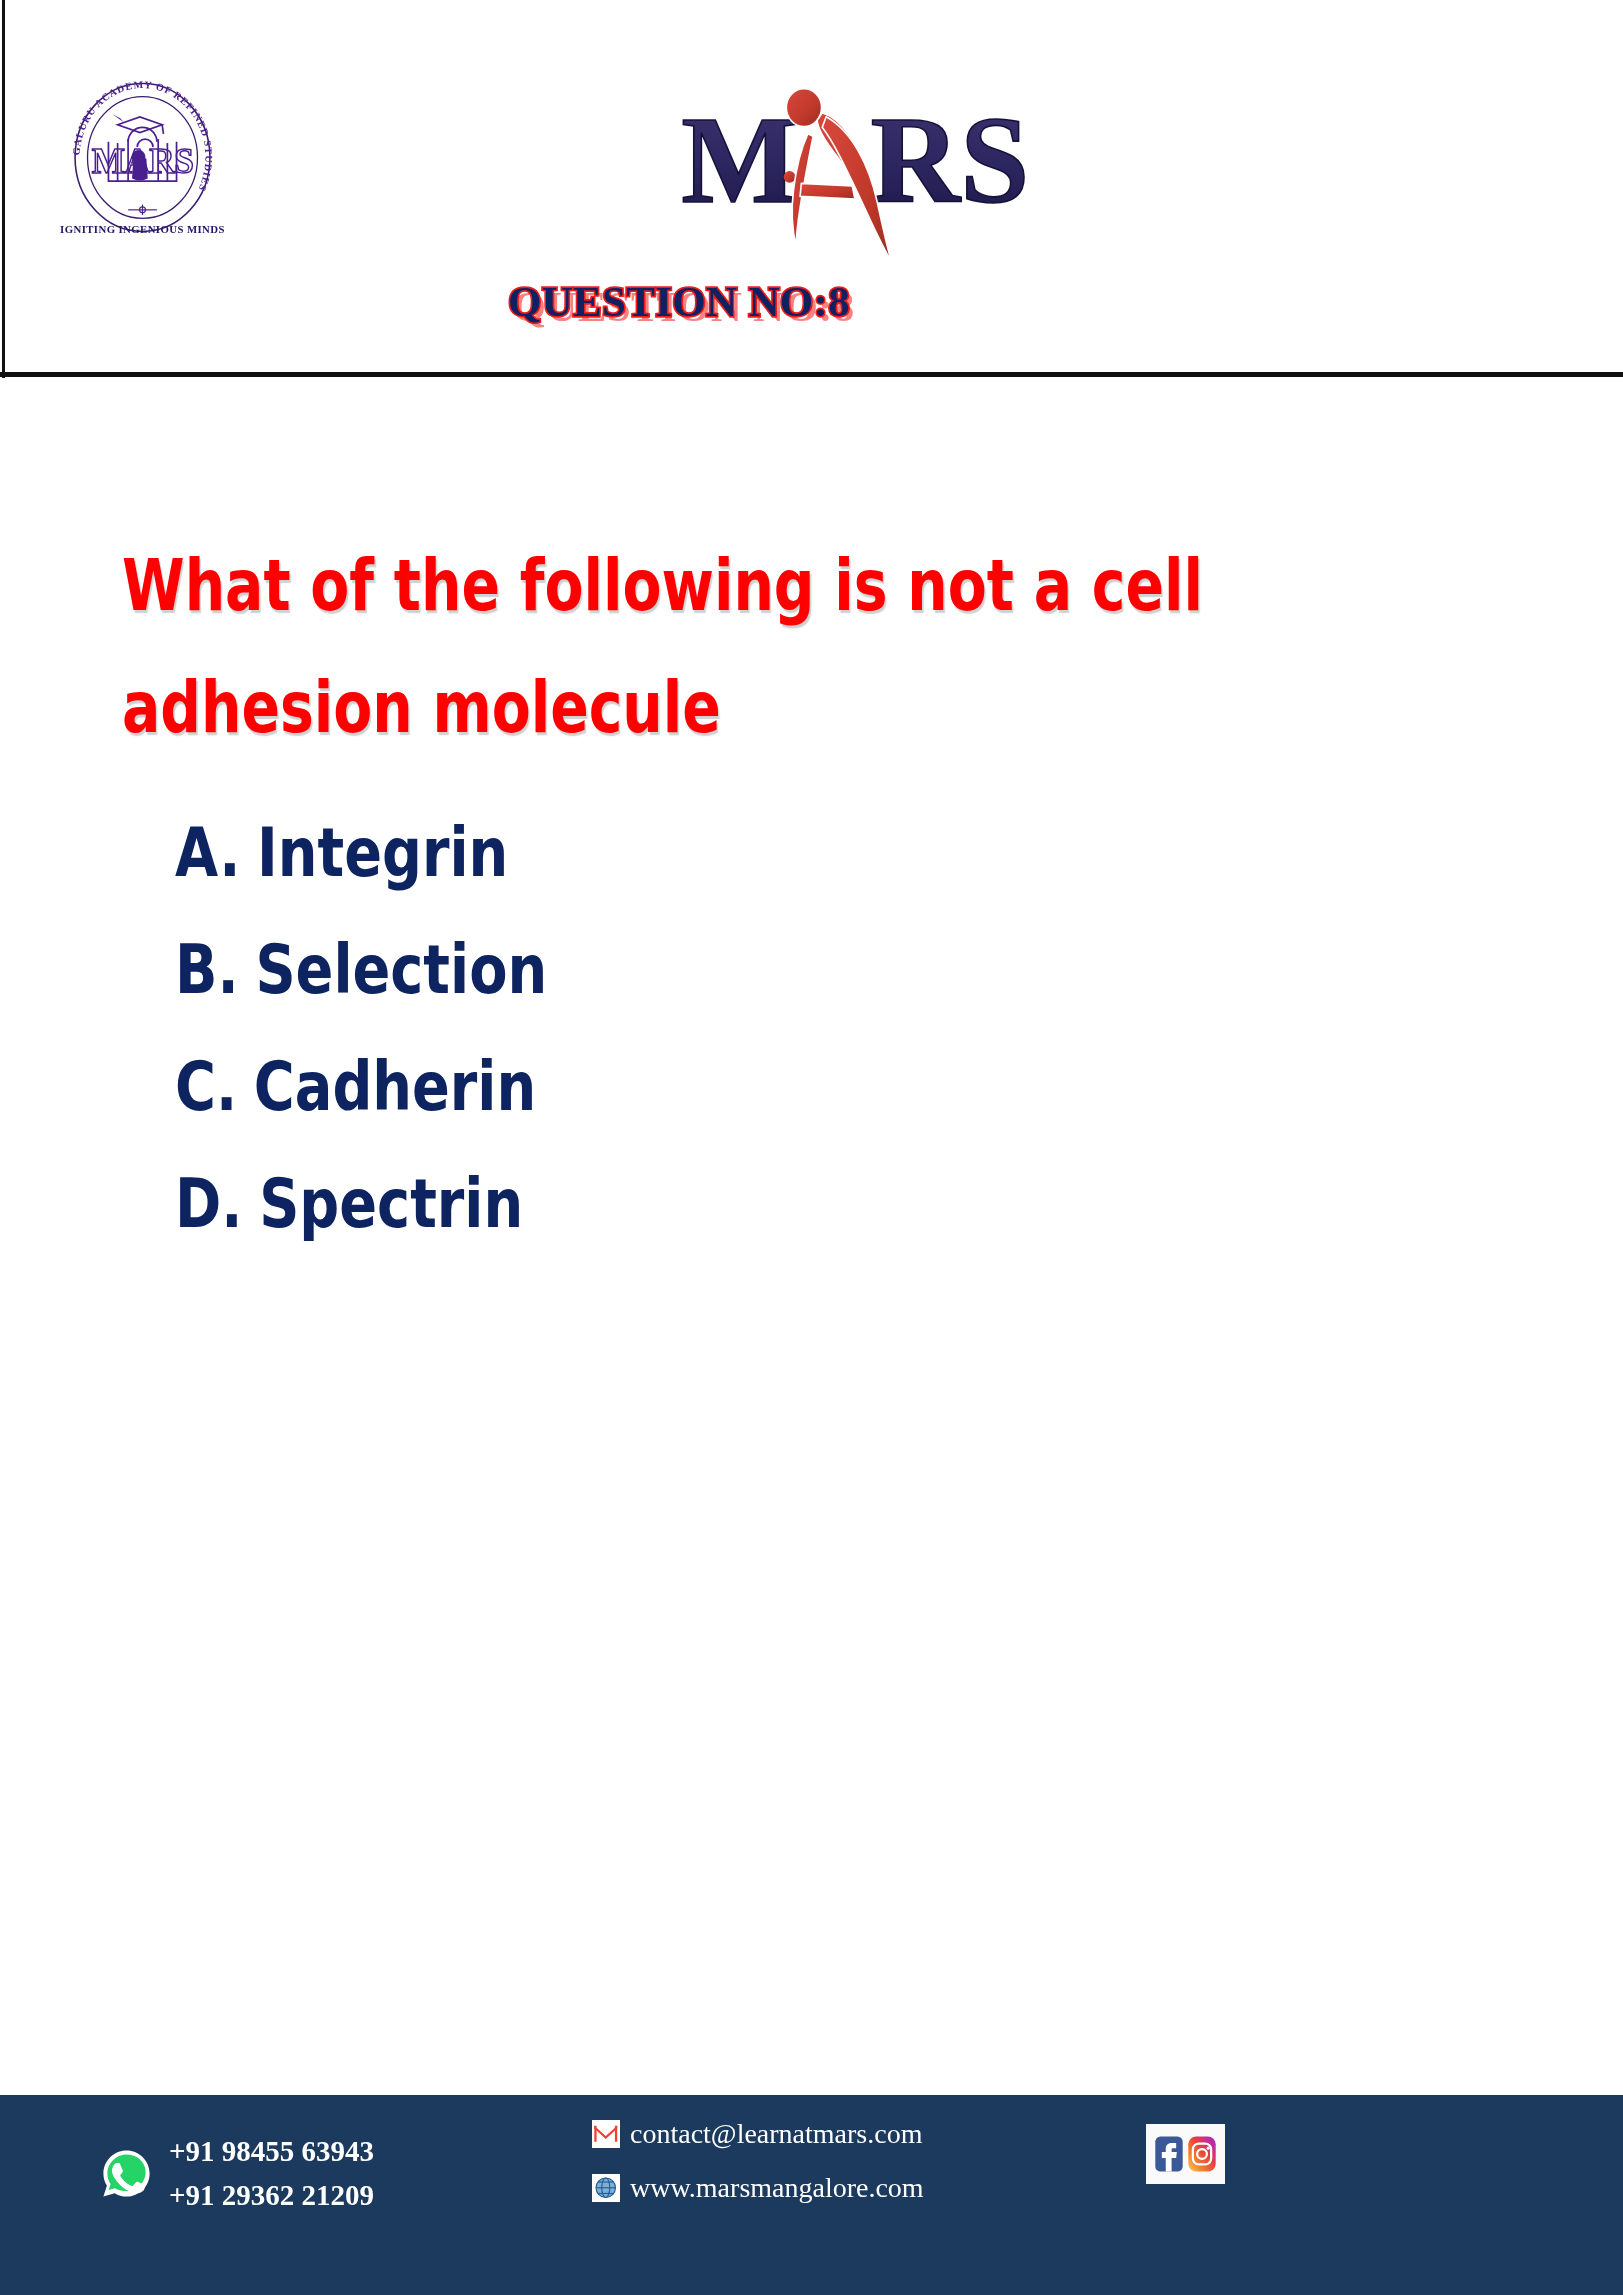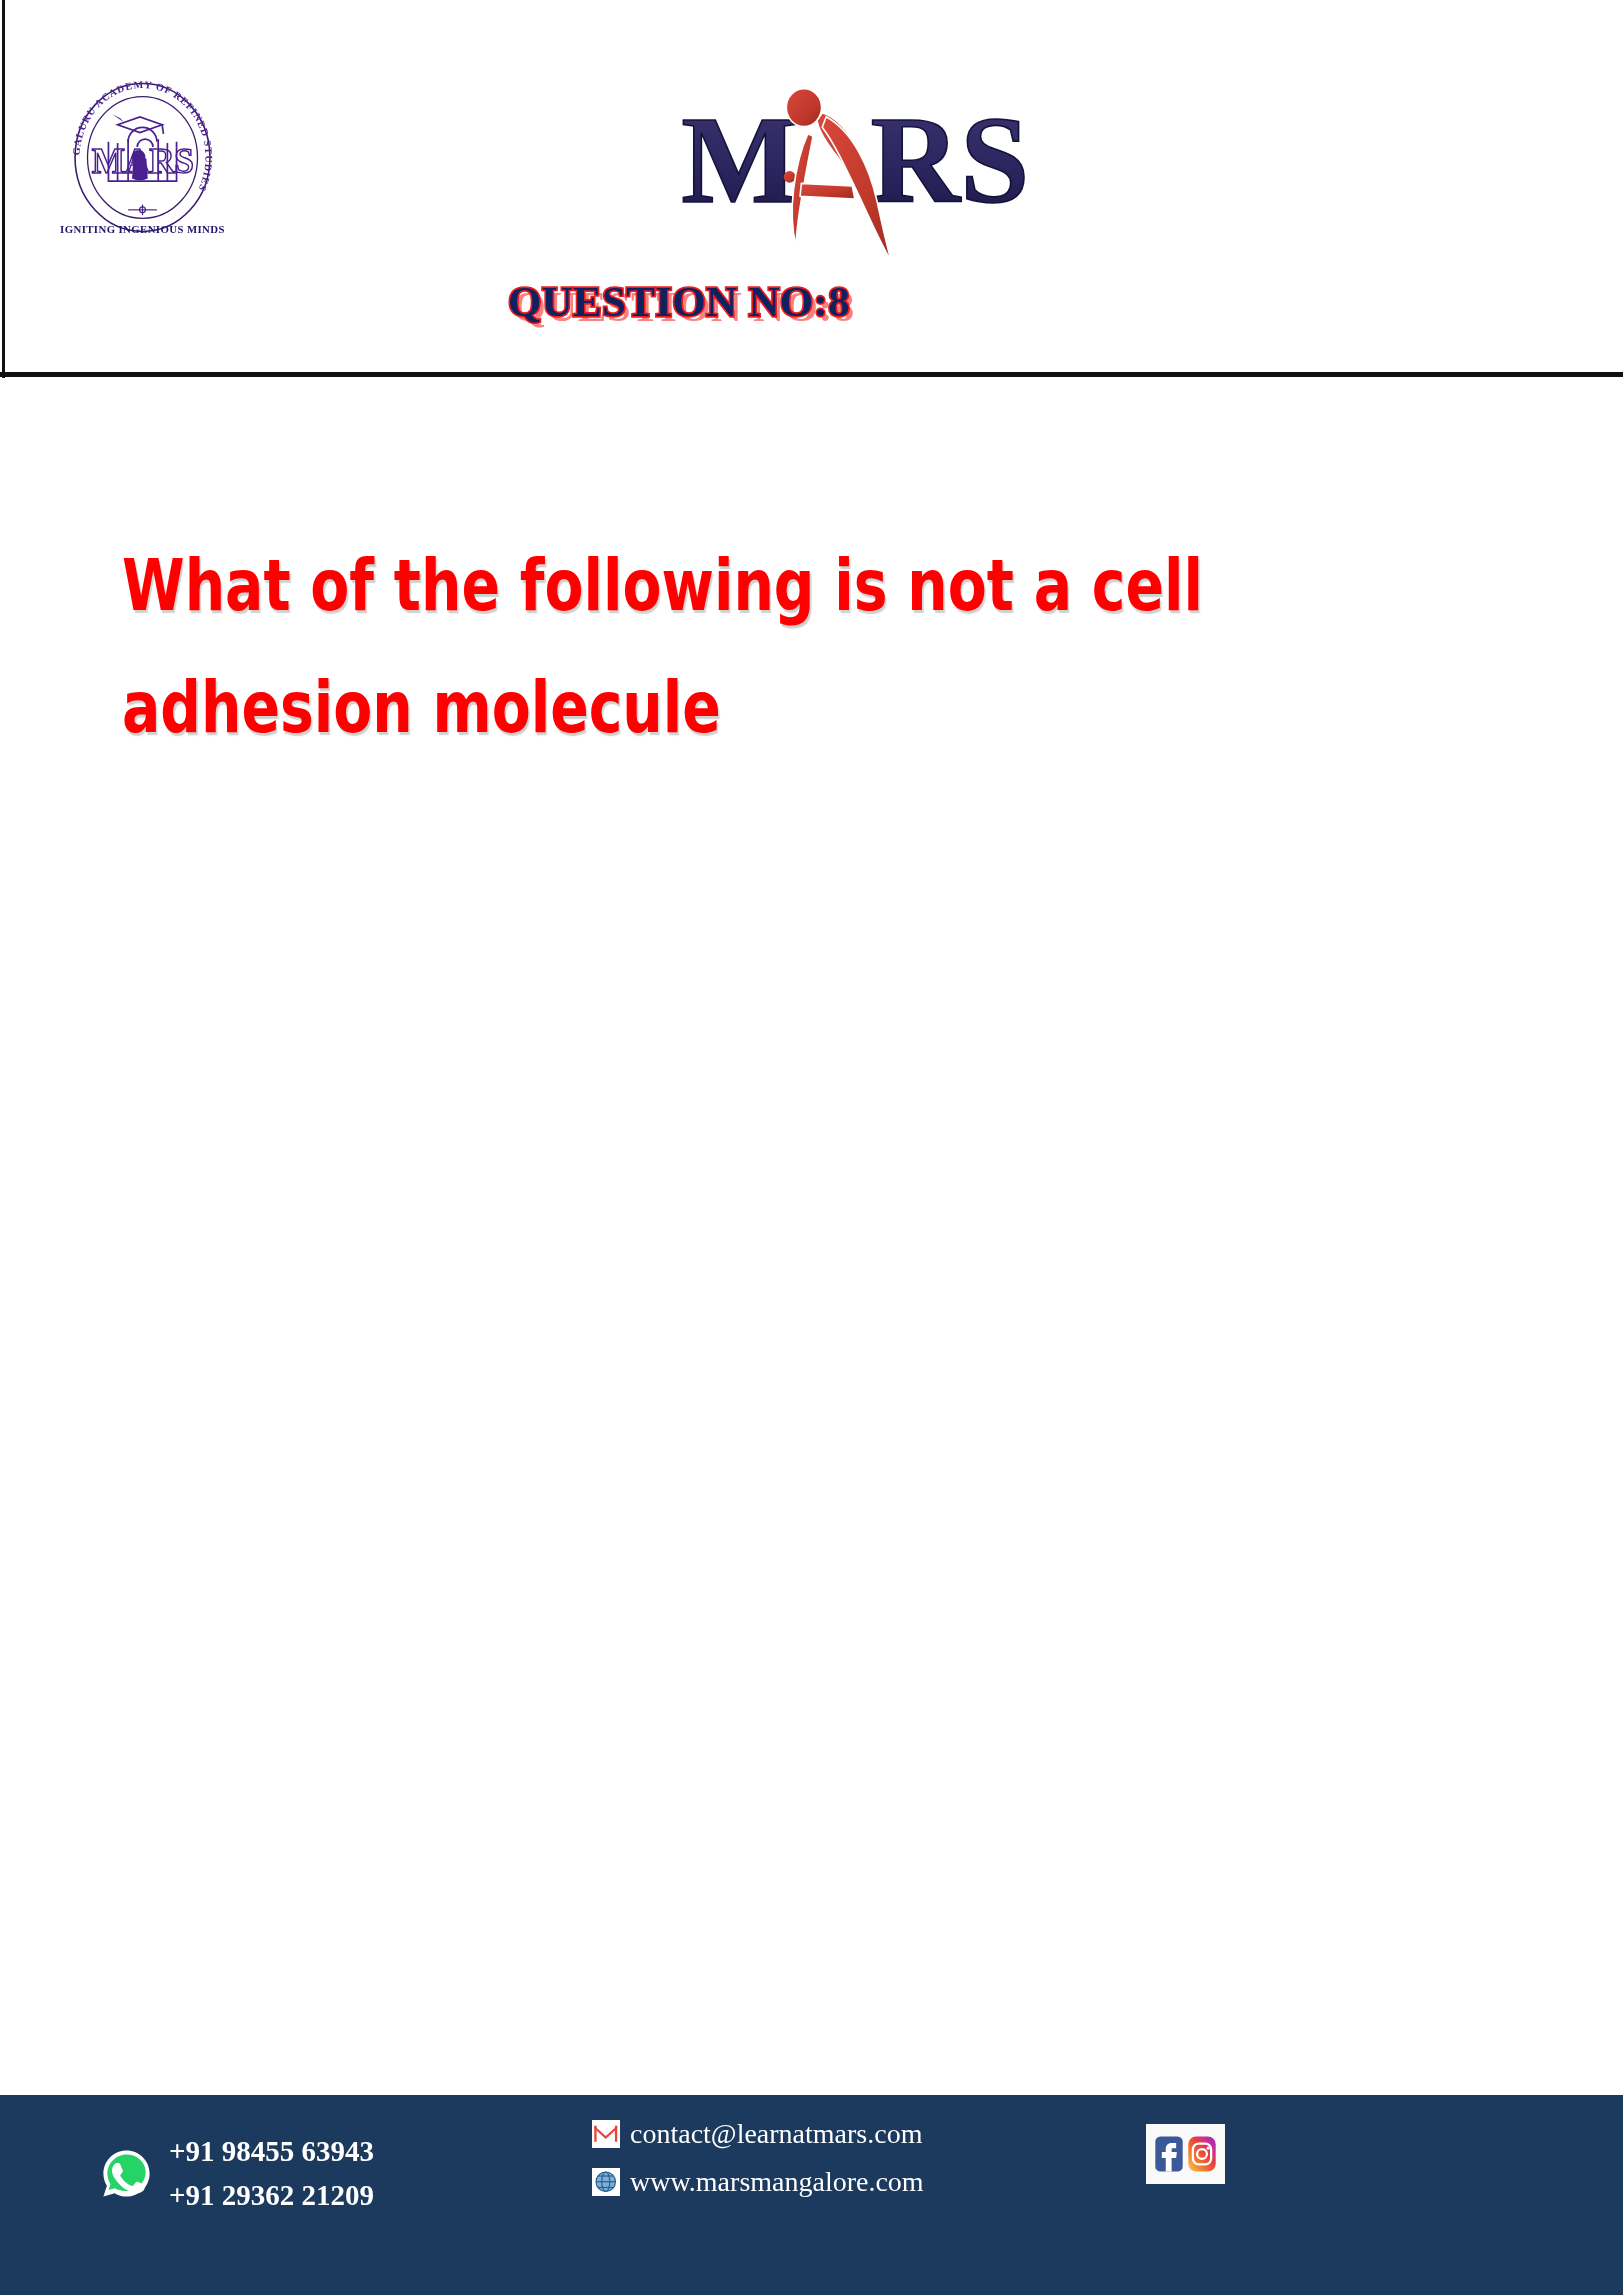--- a/index.html
+++ b/index.html
@@ -159,21 +159,21 @@
   .phone-lines {
     margin-left: 17px;
     color: #FFFFFF;
     font-family: "Liberation Serif", serif;
     font-weight: bold;
     font-size: 29px;
     line-height: 1.52;
     white-space: nowrap;
   }
 
-  .contact-rows { display: flex; flex-direction: column; gap: 20px; }
+  .contact-rows { display: flex; flex-direction: column; gap: 26px; }
   .contact-row { display: flex; align-items: center; }
   .mini-icon {
     width: 27.5px; height: 27.5px;
     background: #FFFFFF;
     flex: 0 0 auto;
     display: block;
   }
   .mini-icon svg { display: block; width: 27.5px; height: 27.5px; }
   .contact-text {
     margin-left: 10.5px;
@@ -314,20 +314,34 @@
     <div class="header-rule"></div>
   </div>
 
   <div class="content">
 
     <div class="question-text">
       <div>What of the following is not a cell</div>
       <div class="last-line">adhesion molecule</div>
     </div>
 
+    <div class="options">
+      <div class="option">
+        <span class="opt-letter">A.</span><span>Integrin</span>
+      </div>
+      <div class="option">
+        <span class="opt-letter">B.</span><span>Selection</span>
+      </div>
+      <div class="option">
+        <span class="opt-letter">C.</span><span>Cadherin</span>
+      </div>
+      <div class="option">
+        <span class="opt-letter">D.</span><span>Spectrin</span>
+      </div>
+    </div>
   </div>
 
   <div class="footer">
     <div class="footer-inner">
 
       <div class="fcol fcol-phone">
         <span class="wa-icon">
           <svg viewBox="0 0 64 64" xmlns="http://www.w3.org/2000/svg">
             <path d="M32 3 C 16 3 3 16 3 32 c0 5.6 1.6 10.9 4.4 15.3 L 3 61 l 14.2 -4.3 C 21.5 59.4 26.6 61 32 61 c16 0 29-13 29-29 S 48 3 32 3 Z" fill="#FFFFFF"></path>
             <path d="M32 8 C 19 8 8 19 8 32 c0 4.9 1.5 9.4 4 13.2 l -2.4 7.6 7.8 -2.4 C 21.2 52.6 26.4 54 32 54 c13 0 24-11 24-24 S 45 8 32 8 Z" fill="#25D366"></path>

